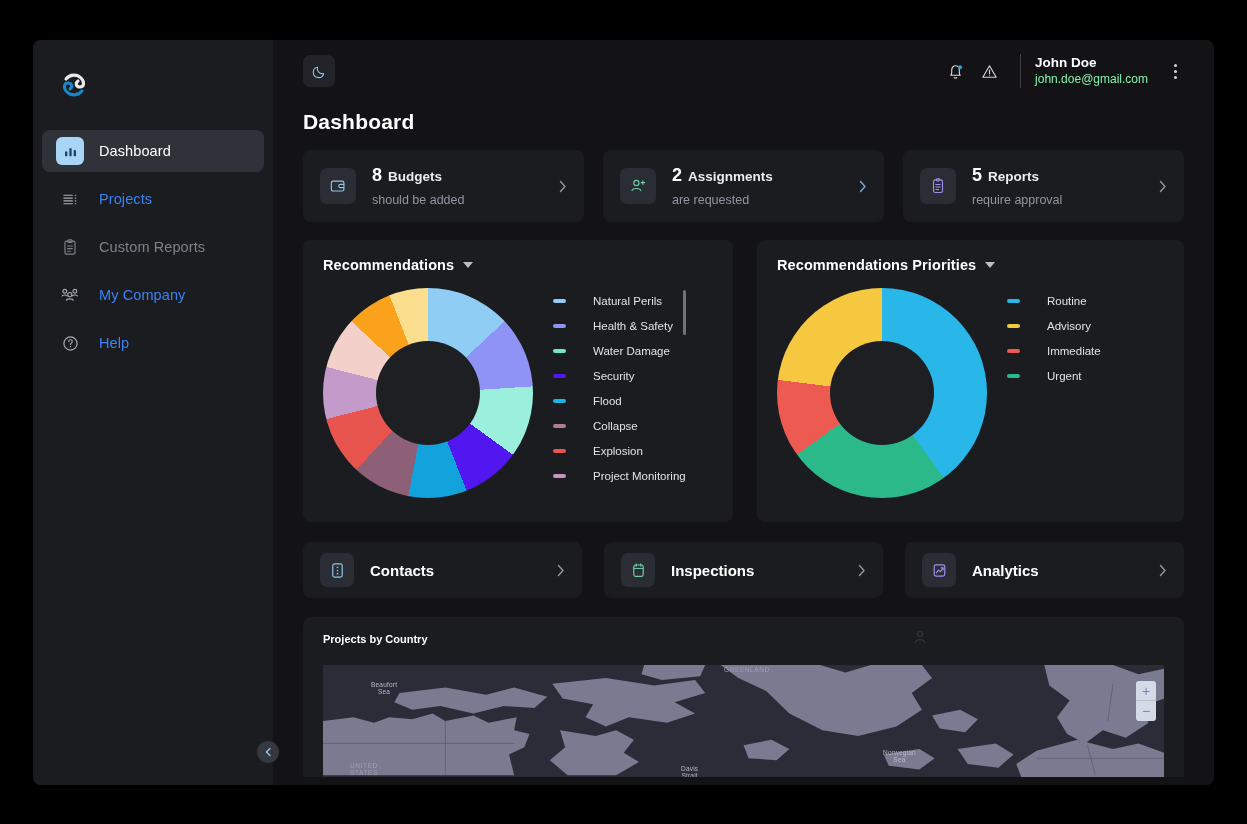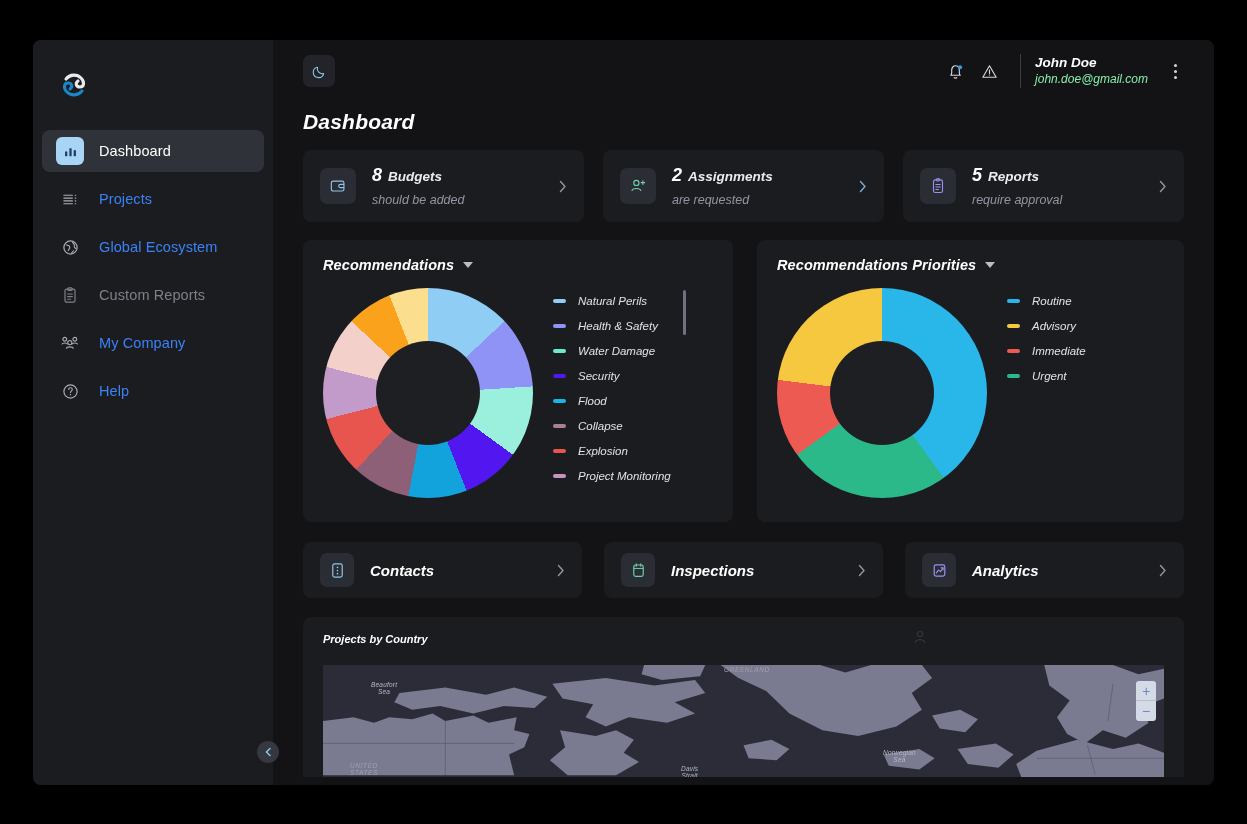--- a/index.html
+++ b/index.html
@@ -70,21 +70,20 @@
     cursor: pointer;
     z-index: 5;
   }
 
   
   .main {
     flex: 1; height: 100%;
     background: #131316;
     position: relative;
     overflow: hidden;
-    font-style: italic;
   }
   .topbar {
     height: 62px;
     display: flex; align-items: center;
     padding: 0 30px 0 30px;
   }
   .moon-btn {
     width: 32px; height: 32px;
     border-radius: 7px;
     background: #222429;
@@ -210,21 +209,21 @@
   .legend-item {
     display: flex; align-items: center;
     height: 25px;
     cursor: pointer;
   }
   .swatch {
     width: 13px; height: 4px; border-radius: 2px;
     flex: 0 0 13px;
   }
   .legend-label {
-    margin-left: 12px;
+    margin-left: 27px;
     font-size: 11.5px;
     color: #dfe2e6;
   }
   .legend-scroll {
     position: absolute;
     left: 380px; top: 50px;
     width: 3px; height: 45px;
     border-radius: 2px;
     background: #6f737b;
     cursor: pointer;
@@ -344,31 +343,20 @@
               <line x1="14" y1="3" x2="14.6" y2="3"></line>
               <line x1="14" y1="6" x2="14.6" y2="6"></line>
               <line x1="14" y1="9" x2="14.6" y2="9"></line>
               <line x1="14" y1="12" x2="14.6" y2="12"></line>
             </g>
           </svg>
         </span>
         <span class="nav-label">Projects</span>
       </div>
 
-      <div class="nav-item">
-        <span class="nav-icon">
-          <svg width="17" height="17" viewBox="0 0 18 18">
-            <circle cx="9" cy="9" r="7" stroke="#a9adb6" stroke-width="1.3" fill="none"></circle>
-            <path d="M4 6 C6 7.5 7 6 8 8 C9 10 7 10.5 6.5 12.5" stroke="#a9adb6" stroke-width="1.2" fill="none"></path>
-            <path d="M11 3 C11.6 5 13.5 5 13 7 C12.5 9 14 9.5 14.8 10.5" stroke="#a9adb6" stroke-width="1.2" fill="none"></path>
-            <path d="M10 15.5 C10.5 13.5 12 13.5 12.5 12" stroke="#a9adb6" stroke-width="1.2" fill="none"></path>
-          </svg>
-        </span>
-        <span class="nav-label">Global Ecosystem</span>
-      </div>
 
       <div class="nav-item dim">
         <span class="nav-icon">
           <svg width="14" height="17" viewBox="0 0 14 17">
             <rect x="2" y="2.2" width="10" height="13" rx="1.6" stroke="#7d8189" stroke-width="1.2" fill="none"></rect>
             <rect x="4.8" y="0.8" width="4.4" height="2.6" rx="1" stroke="#7d8189" stroke-width="1.1" fill="none"></rect>
             <g stroke="#7d8189" stroke-width="1.1" stroke-linecap="round">
               <line x1="4.6" y1="7" x2="9.4" y2="7"></line>
               <line x1="4.6" y1="9.6" x2="9.4" y2="9.6"></line>
               <line x1="4.6" y1="12.2" x2="7.6" y2="12.2"></line>

